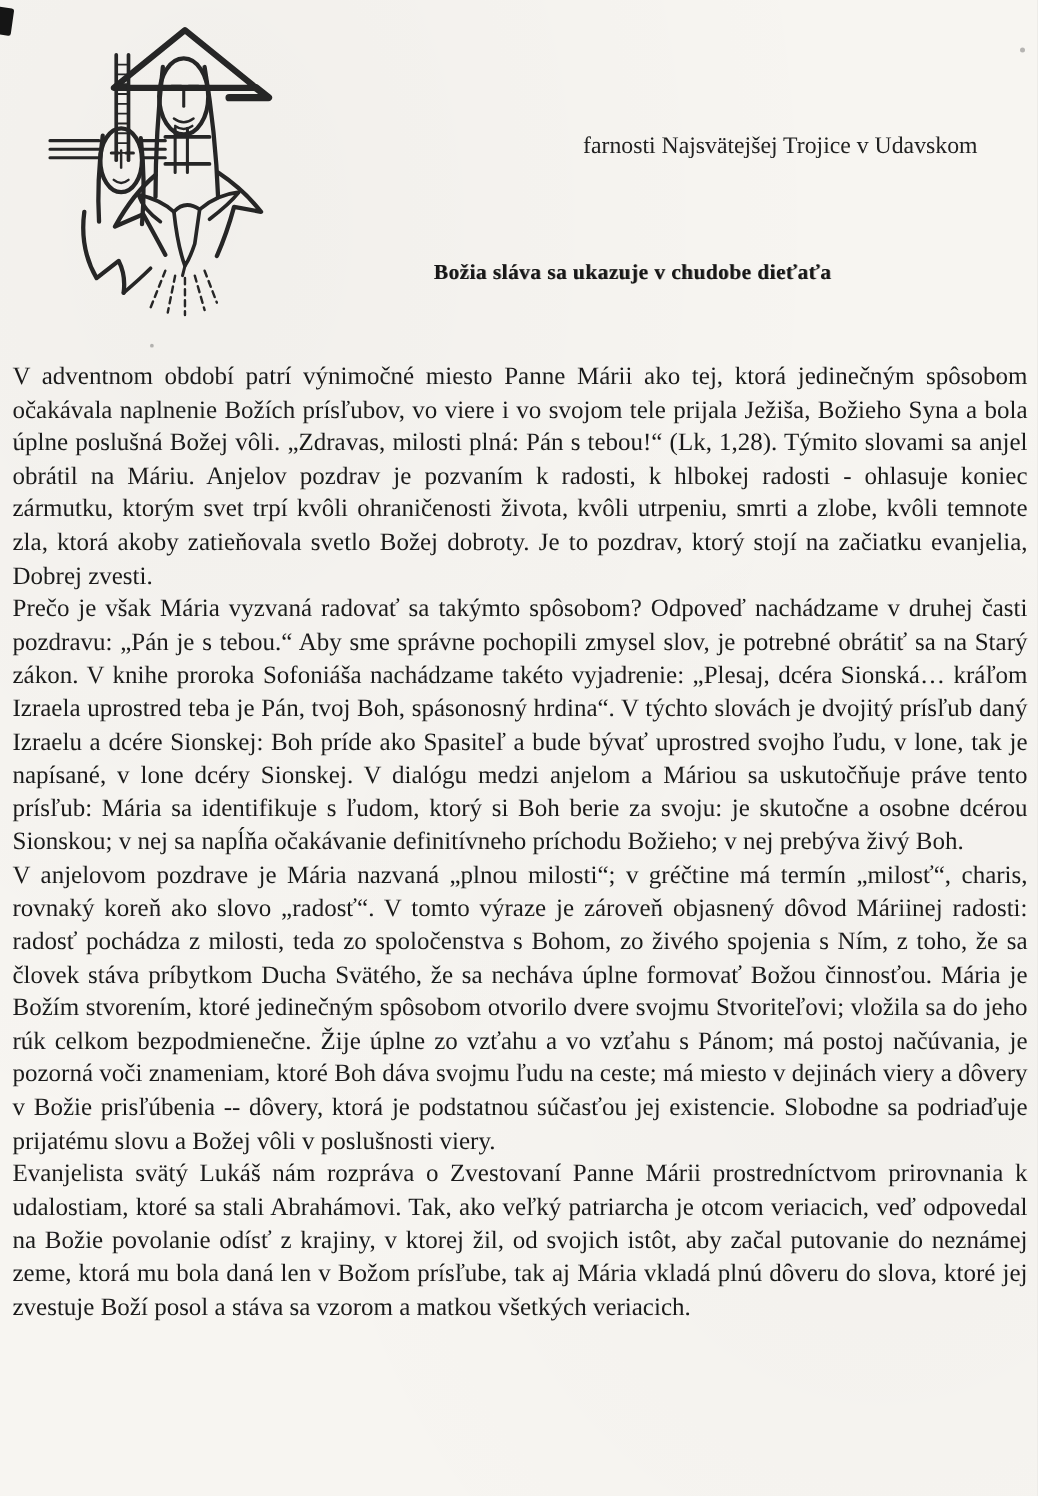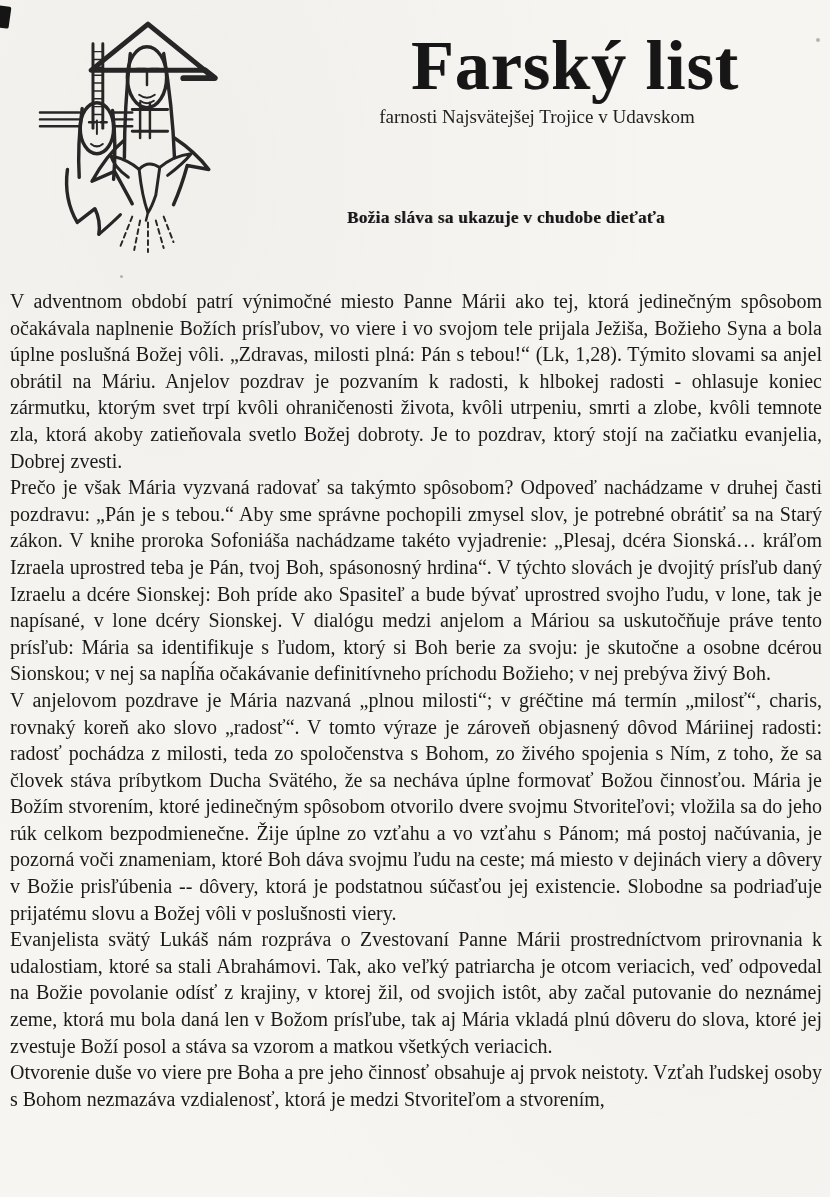--- a/index.html
+++ b/index.html
@@ -34,21 +34,21 @@
   .title {
     position:absolute; left:330px; top:26px; width:490px;
     margin:0; text-align:center;
     font-size:70px; font-weight:bold; letter-spacing:1px;
     color:#161616;
     text-shadow:0.6px 0 0 rgba(20,20,20,0.55);
     white-space:nowrap;
   }
   .subtitle {
     position:absolute; left:292px; top:106px; width:490px;
-    text-align:center; font-size:19px; color:#222;
+    text-align:right; font-size:19px; color:#222;
     white-space:nowrap;
   }
   .issue-date {
     position:absolute; left:277px; top:156px; width:490px;
     text-align:center; font-size:24px; letter-spacing:2px; color:#1e1e1e;
     white-space:nowrap;
   }
   .article-heading {
     position:absolute; left:181px; top:208px; width:650px;
     margin:0; text-align:center;
@@ -121,26 +121,24 @@
           <path d="M92 168 Q78 158 74 146 Q92 150 103 160" stroke-width="3"></path>
           <path d="M132 166 Q148 154 156 144 Q138 146 124 158" stroke-width="3"></path>
           <path d="M103 160 Q112 150 124 158 L120 186 Q116 198 112 204 Q106 188 103 160 Z" stroke-width="3"></path>
           <path d="M112 204 L110 212" stroke-width="2.5"></path>
 
           <path d="M96 208 L84 238 M104 212 L98 242 M112 214 L112 244 M120 212 L128 240 M128 208 L138 234" stroke-width="2" stroke-dasharray="5 4"></path>
         </g>
       </svg>
     </div>
 
-    <h1 class="title">Farský list</h1>
     <div class="subtitle">farnosti Najsvätejšej Trojice v Udavskom</div>
     <h2 class="article-heading">Božia sláva sa ukazuje v chudobe dieťaťa</h2>
   </header>
 
   <main class="body-text">
     <p>V adventnom období patrí výnimočné miesto Panne Márii ako tej, ktorá jedinečným spôsobom očakávala naplnenie Božích prísľubov, vo viere i vo svojom tele prijala Ježiša, Božieho Syna a bola úplne poslušná Božej vôli. „Zdravas, milosti plná: Pán s tebou!“ (Lk, 1,28). Týmito slovami sa anjel obrátil na Máriu. Anjelov pozdrav je pozvaním k radosti, k hlbokej radosti - ohlasuje koniec zármutku, ktorým svet trpí kvôli ohraničenosti života, kvôli utrpeniu, smrti a zlobe, kvôli temnote zla, ktorá akoby zatieňovala svetlo Božej dobroty. Je to pozdrav, ktorý stojí na začiatku evanjelia, Dobrej zvesti.</p>
     <p>Prečo je však Mária vyzvaná radovať sa takýmto spôsobom? Odpoveď nachádzame v druhej časti pozdravu: „Pán je s tebou.“ Aby sme správne pochopili zmysel slov, je potrebné obrátiť sa na Starý zákon. V knihe proroka Sofoniáša nachádzame takéto vyjadrenie: „Plesaj, dcéra Sionská… kráľom Izraela uprostred teba je Pán, tvoj Boh, spásonosný hrdina“. V týchto slovách je dvojitý prísľub daný Izraelu a dcére Sionskej: Boh príde ako Spasiteľ a bude bývať uprostred svojho ľudu, v lone, tak je napísané, v lone dcéry Sionskej. V dialógu medzi anjelom a Máriou sa uskutočňuje práve tento prísľub: Mária sa identifikuje s ľudom, ktorý si Boh berie za svoju: je skutočne a osobne dcérou Sionskou; v nej sa napĺňa očakávanie definitívneho príchodu Božieho; v nej prebýva živý Boh.</p>
     <p>V anjelovom pozdrave je Mária nazvaná „plnou milosti“; v gréčtine má termín „milosť“, charis, rovnaký koreň ako slovo „radosť“. V tomto výraze je zároveň objasnený dôvod Máriinej radosti: radosť pochádza z milosti, teda zo spoločenstva s Bohom, zo živého spojenia s Ním, z toho, že sa človek stáva príbytkom Ducha Svätého, že sa necháva úplne formovať Božou činnosťou. Mária je Božím stvorením, ktoré jedinečným spôsobom otvorilo dvere svojmu Stvoriteľovi; vložila sa do jeho rúk celkom bezpodmienečne. Žije úplne zo vzťahu a vo vzťahu s Pánom; má postoj načúvania, je pozorná voči znameniam, ktoré Boh dáva svojmu ľudu na ceste; má miesto v dejinách viery a dôvery v Božie prisľúbenia -- dôvery, ktorá je podstatnou súčasťou jej existencie. Slobodne sa podriaďuje prijatému slovu a Božej vôli v poslušnosti viery.</p>
     <p>Evanjelista svätý Lukáš nám rozpráva o Zvestovaní Panne Márii prostredníctvom prirovnania k udalostiam, ktoré sa stali Abrahámovi. Tak, ako veľký patriarcha je otcom veriacich, veď odpovedal na Božie povolanie odísť z krajiny, v ktorej žil, od svojich istôt, aby začal putovanie do neznámej zeme, ktorá mu bola daná len v Božom prísľube, tak aj Mária vkladá plnú dôveru do slova, ktoré jej zvestuje Boží posol a stáva sa vzorom a matkou všetkých veriacich.</p>
-    <p>Otvorenie duše vo viere pre Boha a pre jeho činnosť obsahuje aj prvok neistoty. Vzťah ľudskej osoby s Bohom nezmazáva vzdialenosť, ktorá je medzi Stvoriteľom a stvorením,</p>
   </main>
 
 </div>
 
 </body></html>

